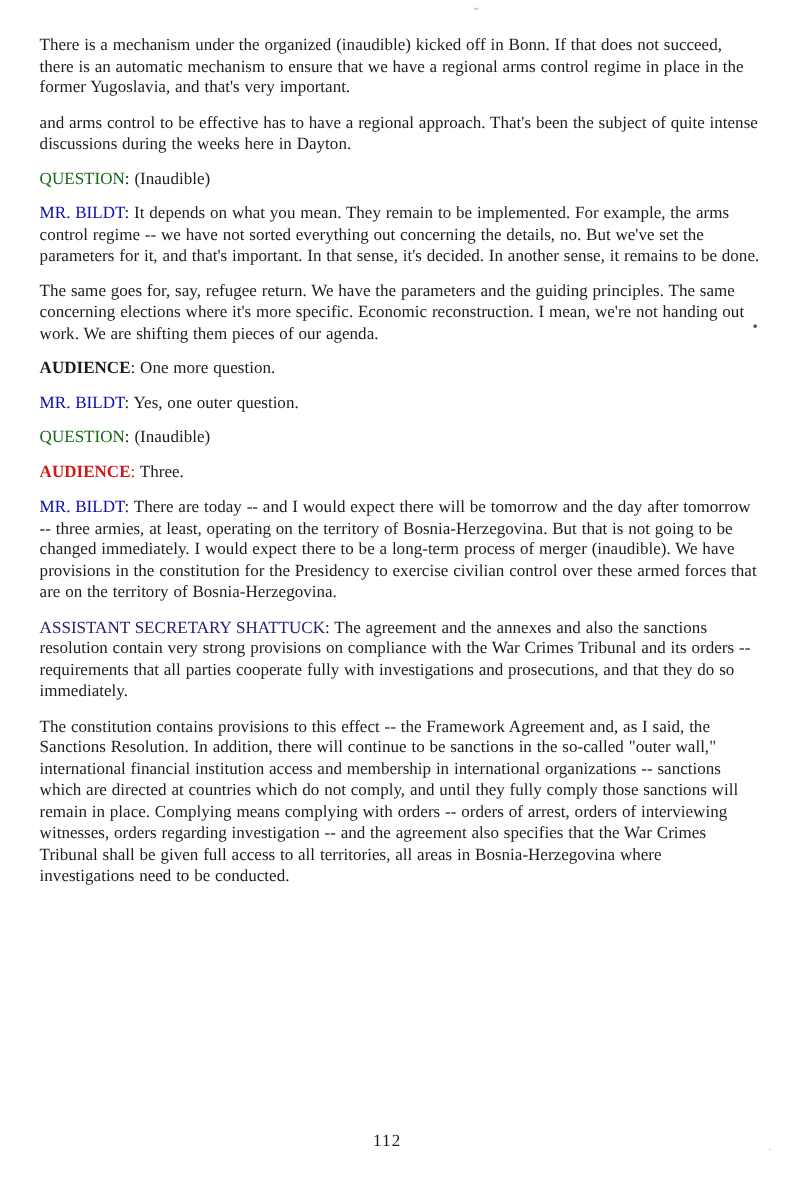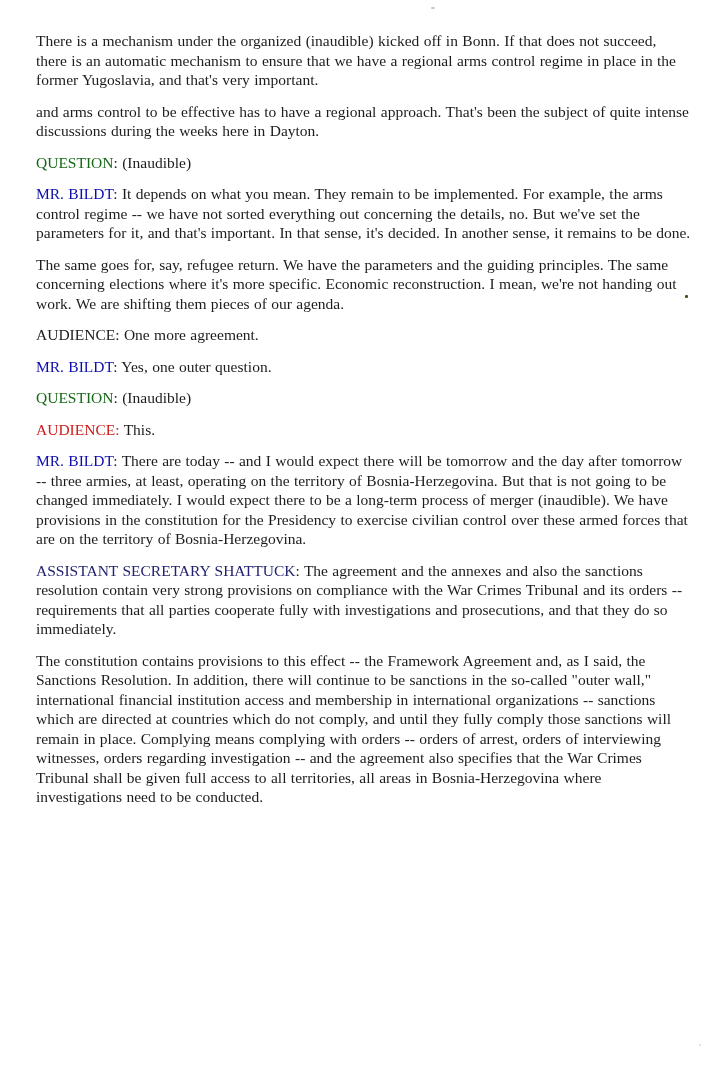--- a/index.html
+++ b/index.html
@@ -22,21 +22,21 @@
     top: 31px;
     width: 655px;
   }
   p.para {
     margin: 0 0 12px 0;
     font-size: 15.5px;
     line-height: 19.5px;
     text-align: left;
     word-spacing: 0.5px;
   }
-  .speaker { font-weight: 400; }
+  .speaker { font-weight: 700; }
   .speaker.bold { font-weight: 400; }
   .colon { color: #1c1c1c; }
   .page-number {
     position: absolute;
     left: 0;
     top: 1029px;
     width: 704px;
     text-align: center;
     font-size: 15.5px;
     letter-spacing: 1px;
@@ -52,24 +52,25 @@
 </head>
 <body>
 
 <div class="page">
   <div class="content" id="paragraphs">
       <p class="para"><span>There is a mechanism under the organized (inaudible) kicked off in Bonn. If that does not succeed, there is an automatic mechanism to ensure that we have a regional arms control regime in place in the former Yugoslavia, and that's very important.</span></p>
       <p class="para"><span>and arms control to be effective has to have a regional approach. That's been the subject of quite intense discussions during the weeks here in Dayton.</span></p>
       <p class="para"><span class="speaker bold" style="color: rgb(21, 105, 21);">QUESTION</span><span class="colon">: </span><span>(Inaudible)</span></p>
       <p class="para"><span class="speaker bold" style="color: rgb(13, 13, 170);">MR. BILDT</span><span class="colon">: </span><span>It depends on what you mean. They remain to be implemented. For example, the arms control regime -- we have not sorted everything out concerning the details, no. But we've set the parameters for it, and that's important. In that sense, it's decided. In another sense, it remains to be done.</span></p>
       <p class="para"><span>The same goes for, say, refugee return. We have the parameters and the guiding principles. The same concerning elections where it's more specific. Economic reconstruction. I mean, we're not handing out work. We are shifting them pieces of our agenda.</span></p>
-      <p class="para"><span class="speaker" style="color: rgb(28, 28, 28);">AUDIENCE</span><span class="colon">: </span><span>One more agreement.</span></p>
+      <p class="para"><span class="speaker" style="color: rgb(28, 28, 28);">AUDIENCE</span><span class="colon">: </span><span>One more question.</span></p>
       <p class="para"><span class="speaker bold" style="color: rgb(13, 13, 170);">MR. BILDT</span><span class="colon">: </span><span>Yes, one outer question.</span></p>
       <p class="para"><span class="speaker bold" style="color: rgb(21, 105, 21);">QUESTION</span><span class="colon">: </span><span>(Inaudible)</span></p>
-      <p class="para"><span class="speaker" style="color: rgb(206, 27, 26);">AUDIENCE</span><span class="colon" style="color: rgb(206, 27, 26);">: </span><span>This.</span></p>
+      <p class="para"><span class="speaker" style="color: rgb(206, 27, 26);">AUDIENCE</span><span class="colon" style="color: rgb(206, 27, 26);">: </span><span>Three.</span></p>
       <p class="para"><span class="speaker bold" style="color: rgb(13, 13, 170);">MR. BILDT</span><span class="colon">: </span><span>There are today -- and I would expect there will be tomorrow and the day after tomorrow -- three armies, at least, operating on the territory of Bosnia-Herzegovina. But that is not going to be changed immediately. I would expect there to be a long-term process of merger (inaudible). We have provisions in the constitution for the Presidency to exercise civilian control over these armed forces that are on the territory of Bosnia-Herzegovina.</span></p>
       <p class="para"><span class="speaker bold" style="color: rgb(34, 34, 110);">ASSISTANT SECRETARY SHATTUCK</span><span class="colon">: </span><span>The agreement and the annexes and also the sanctions resolution contain very strong provisions on compliance with the War Crimes Tribunal and its orders -- requirements that all parties cooperate fully with investigations and prosecutions, and that they do so immediately.</span></p>
       <p class="para"><span>The constitution contains provisions to this effect -- the Framework Agreement and, as I said, the Sanctions Resolution. In addition, there will continue to be sanctions in the so-called "outer wall," international financial institution access and membership in international organizations -- sanctions which are directed at countries which do not comply, and until they fully comply those sanctions will remain in place. Complying means complying with orders -- orders of arrest, orders of interviewing witnesses, orders regarding investigation -- and the agreement also specifies that the War Crimes Tribunal shall be given full access to all territories, all areas in Bosnia-Herzegovina where investigations need to be conducted.</span></p>
     </div>
+  <div class="page-number">112</div>
   <div class="speck speck-1"></div>
   <div class="speck speck-2"></div>
   <div class="speck speck-3"></div>
 </div>
 
 </body></html>

